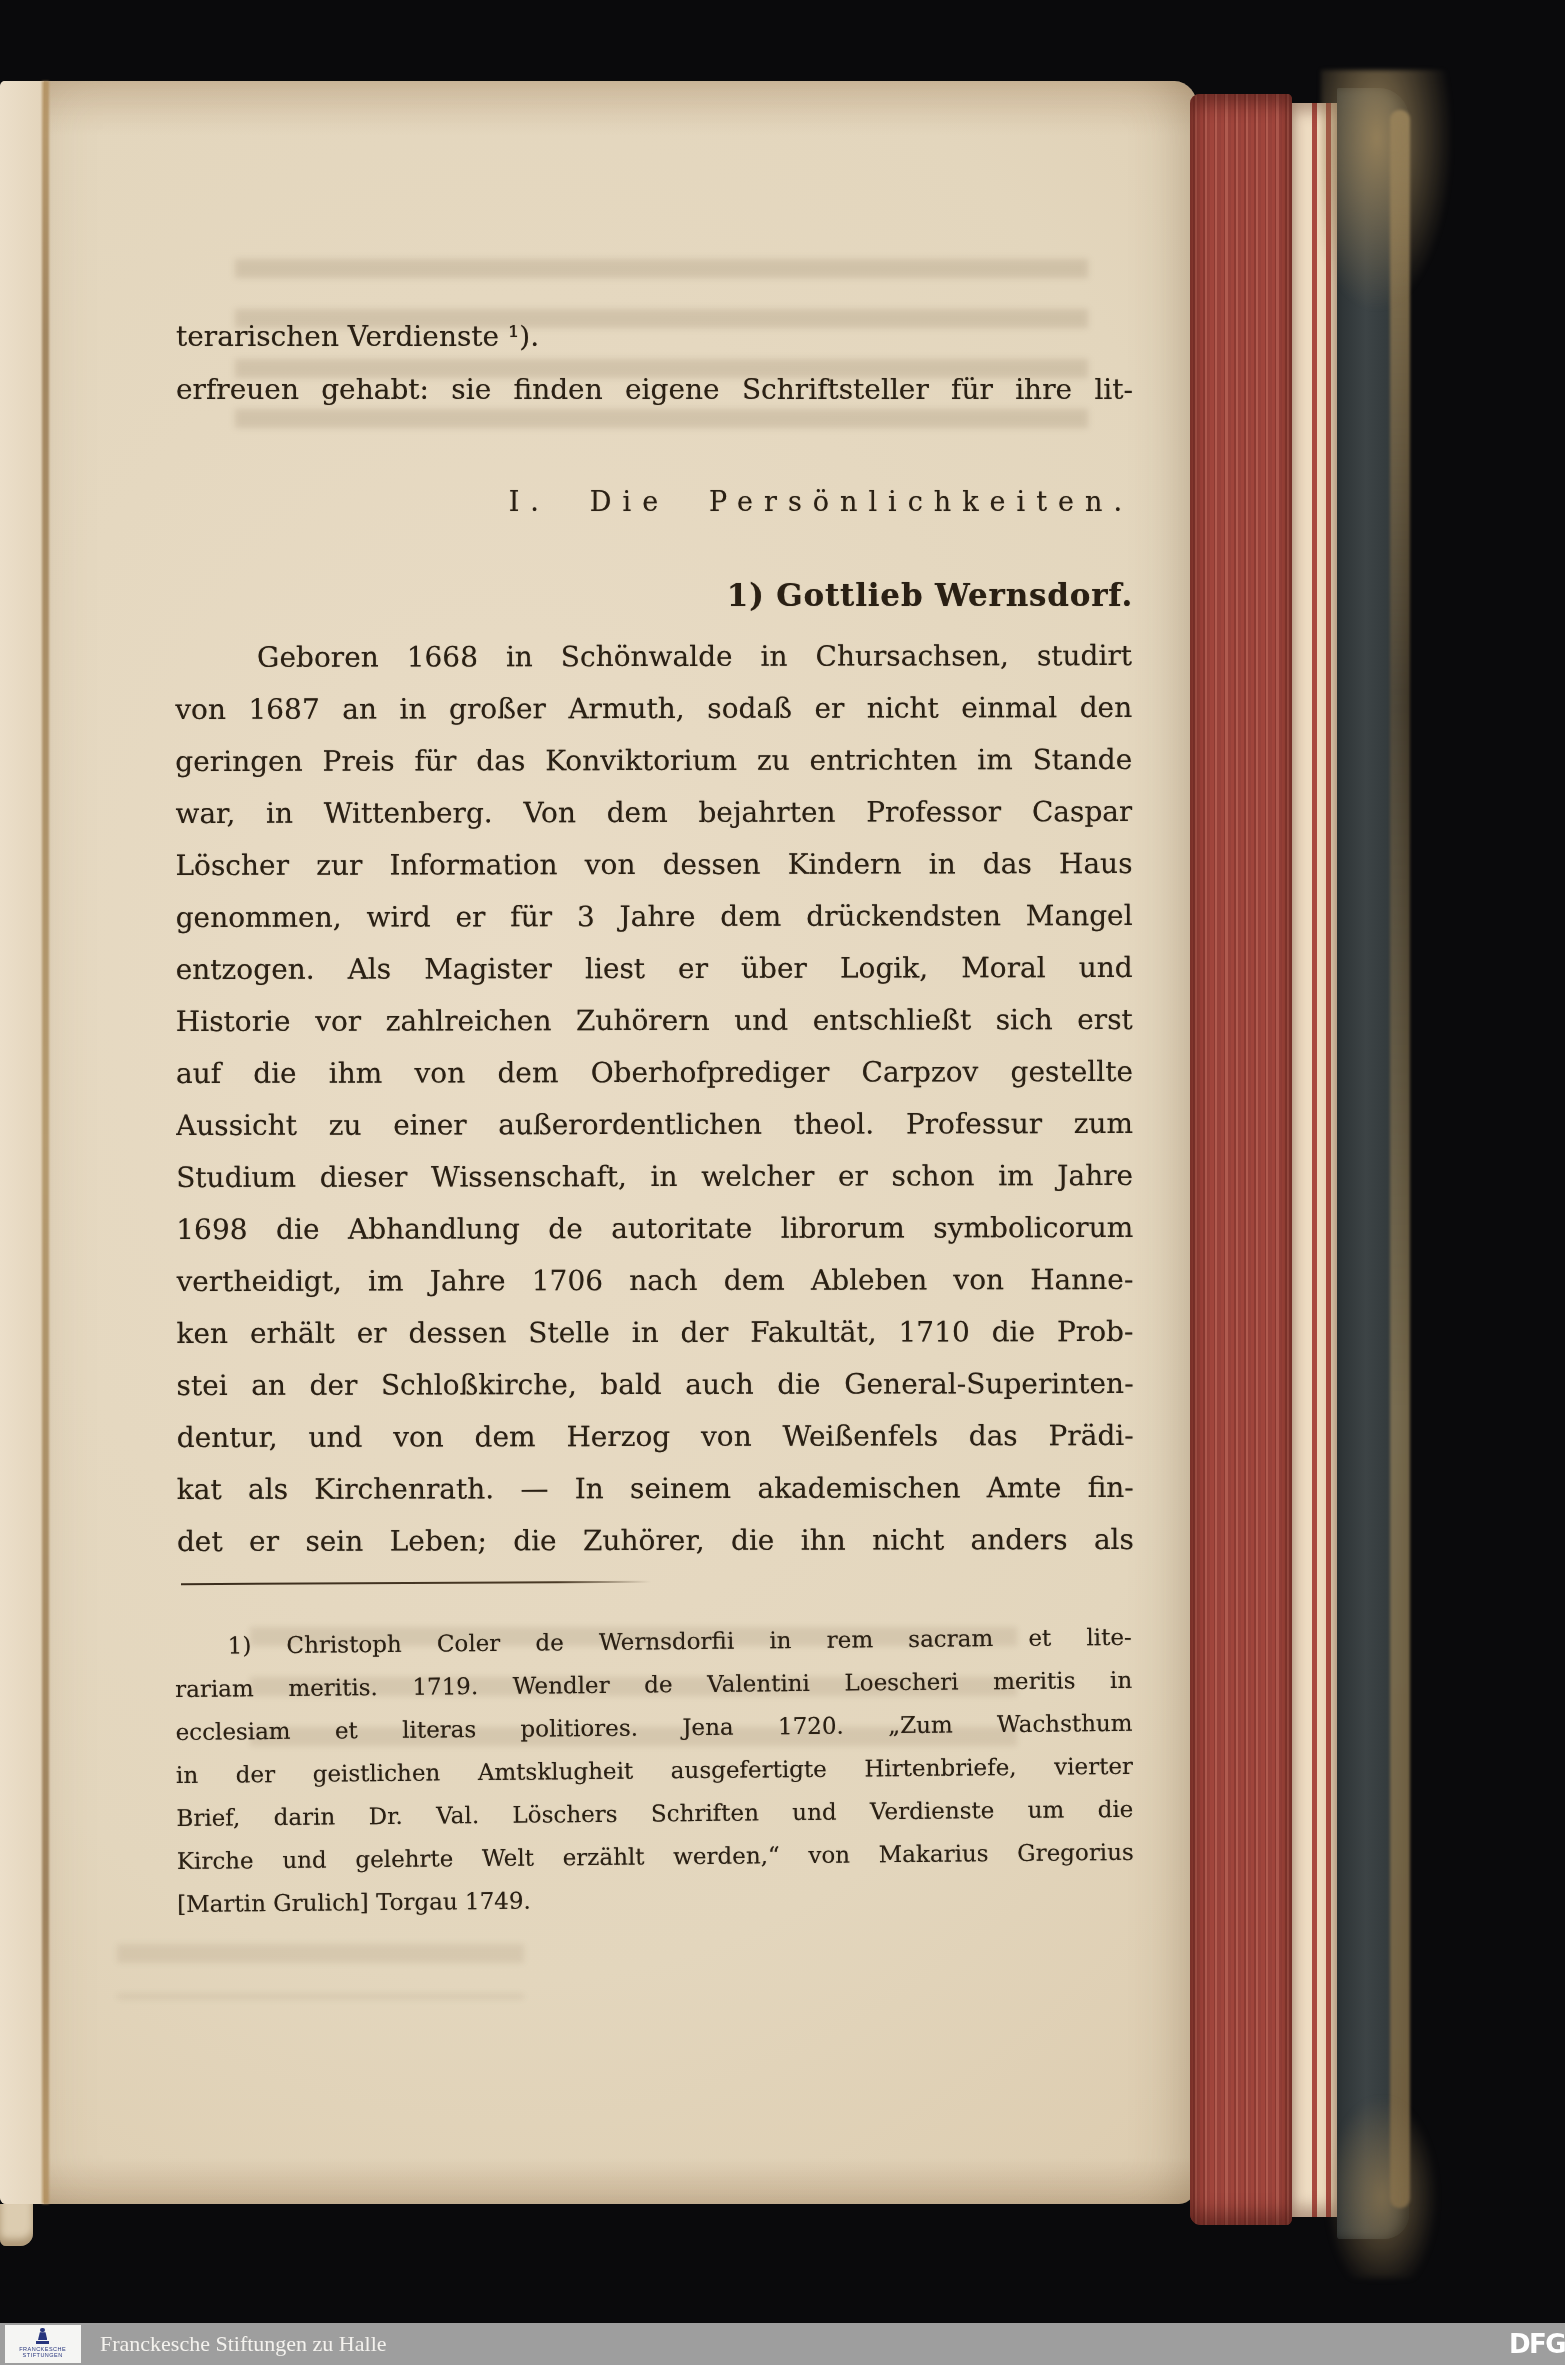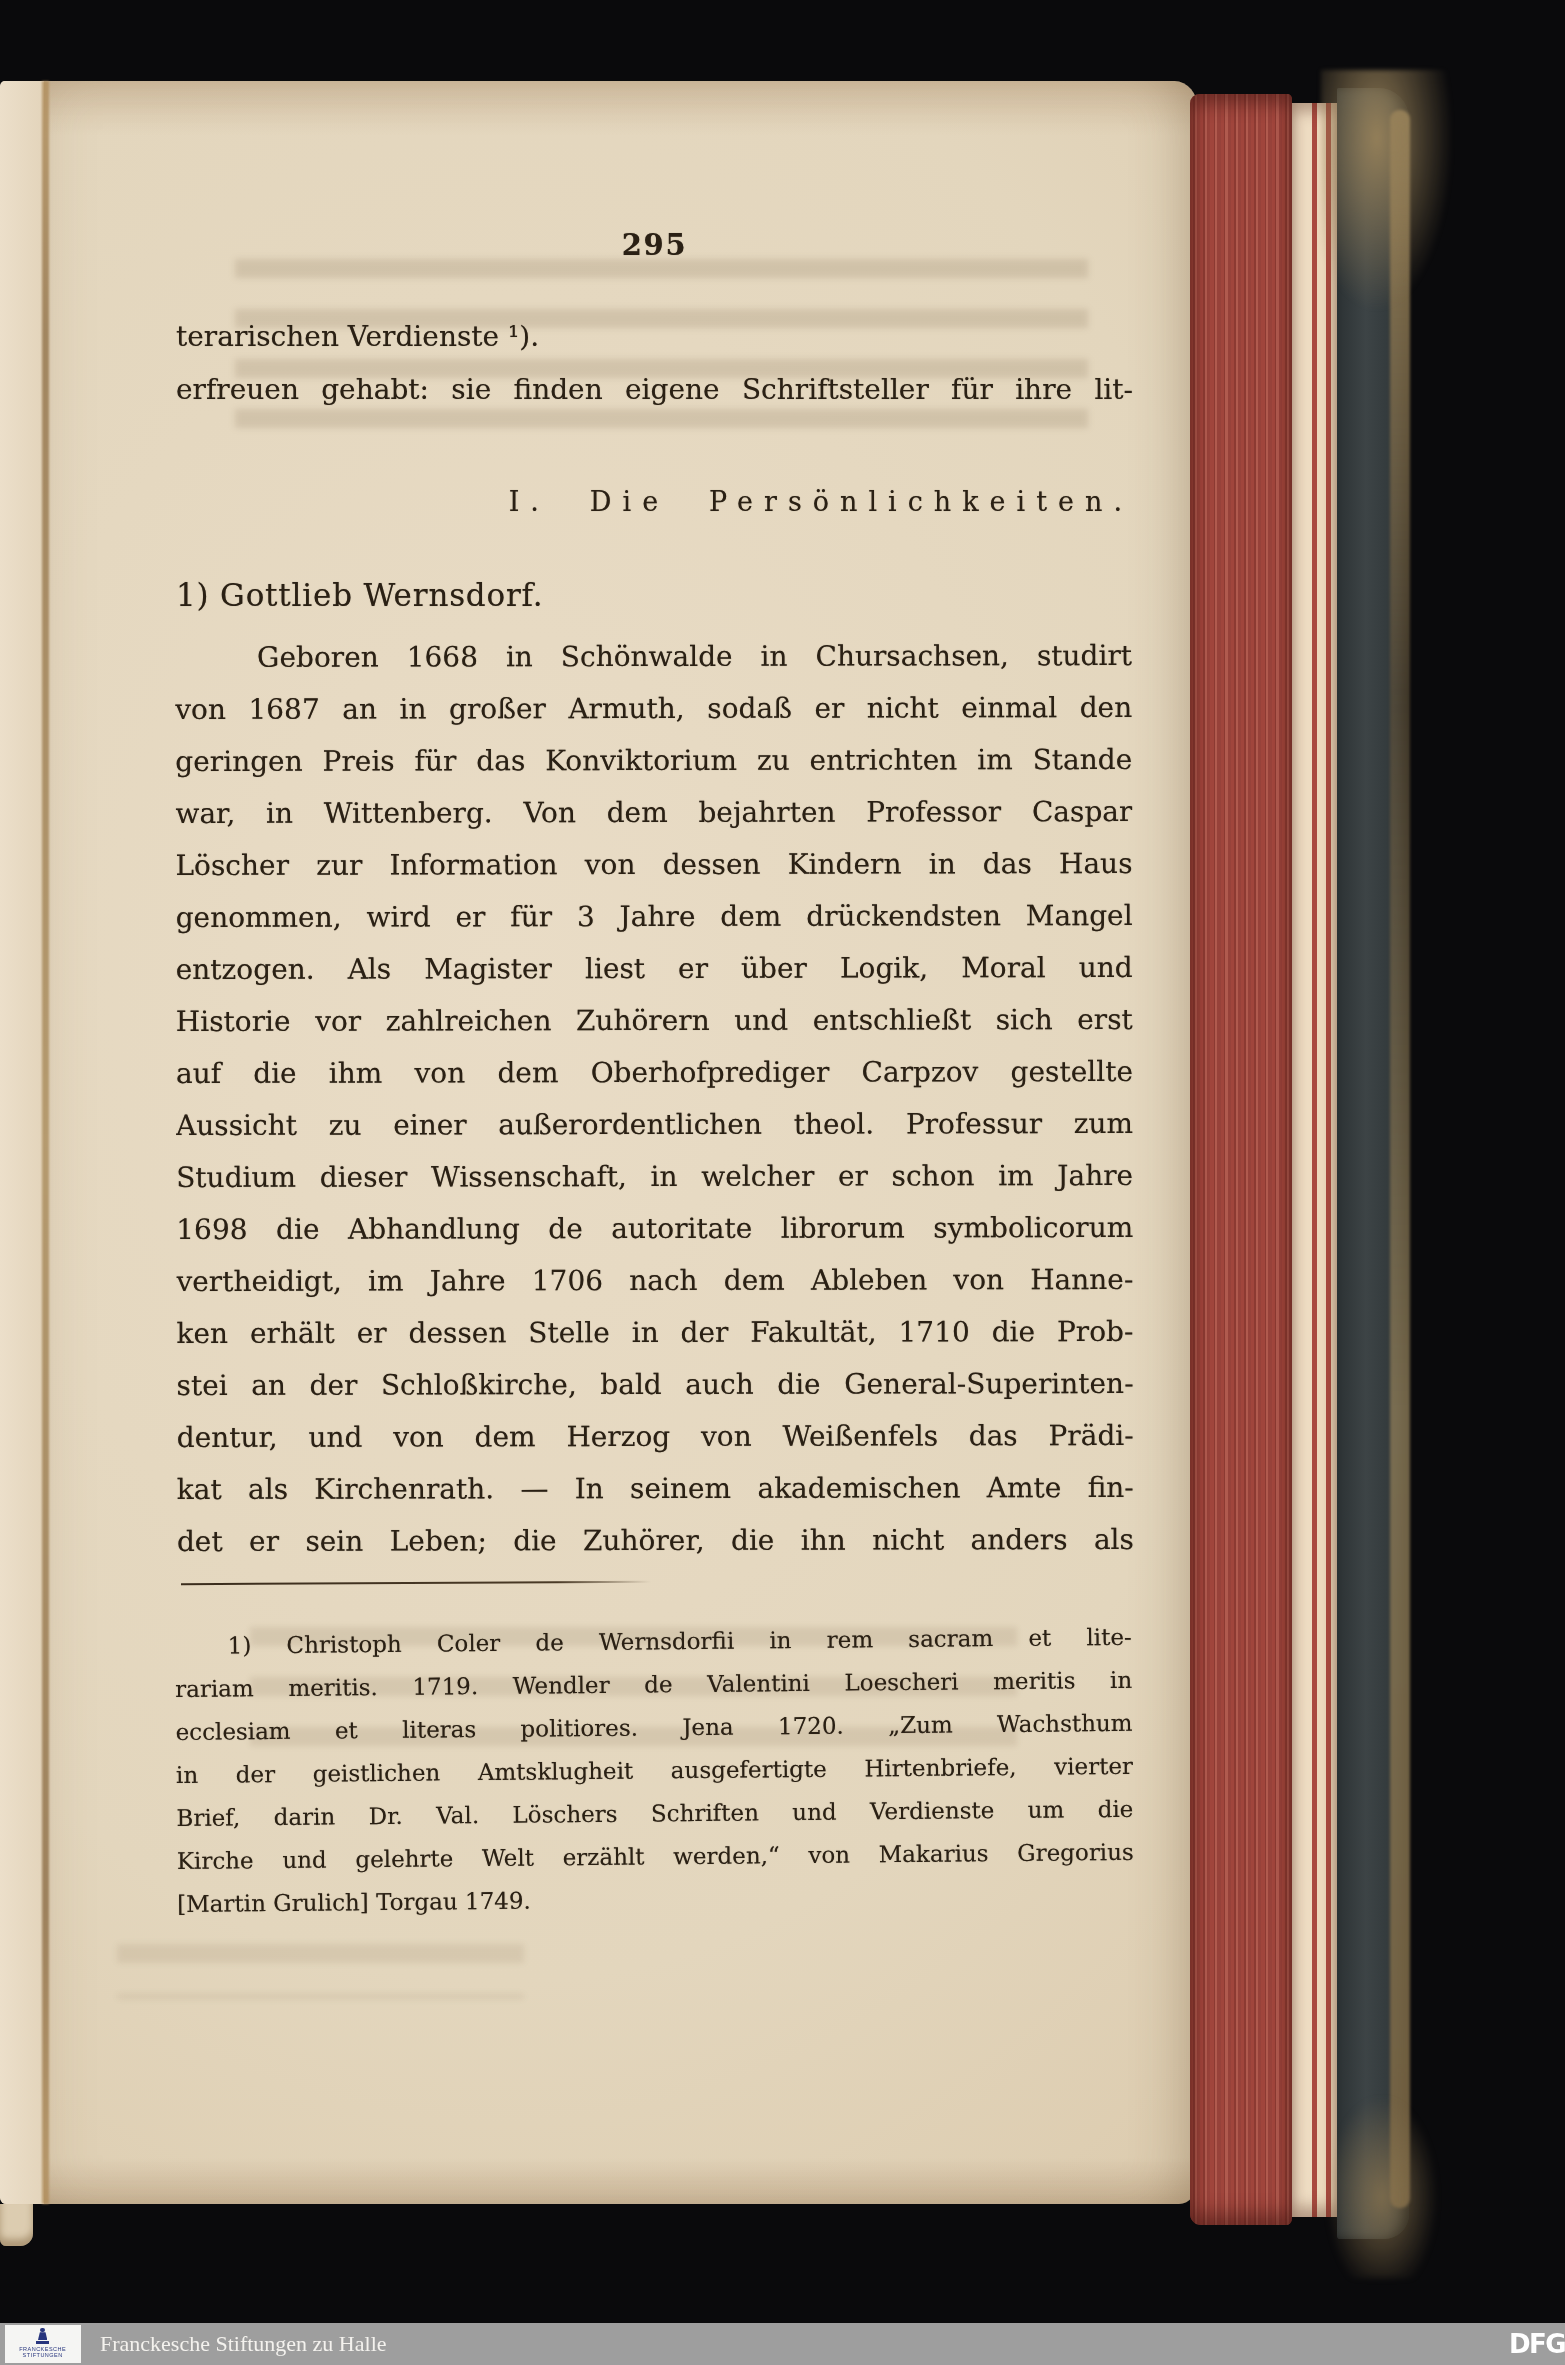--- a/index.html
+++ b/index.html
@@ -29,22 +29,22 @@
   .ghost.g3{left:117px;top:1863px;width:407px;height:55px;opacity:.7;}
 
   
   .text-block{position:absolute;left:176px;top:0;width:957px;height:100%;color:#2a2014;
         text-shadow:0 0 0.8px rgba(42,32,20,.5);}
   .page-number{position:absolute;top:147px;left:0;width:100%;text-align:center;
         font-size:29px;font-weight:bold;letter-spacing:1.6px;}
   .intro{position:absolute;top:229px;left:0;width:100%;}
   .section-heading{position:absolute;top:405px;left:0;width:100%;text-align:right;
         font-size:27px;letter-spacing:11px;word-spacing:20.4px;}
-  .sub-heading{position:absolute;top:496px;left:0;width:100%;text-align:left;
-        font-size:31px;font-weight:normal;letter-spacing:0.8px;}
+  .sub-heading{position:absolute;top:496px;left:0;width:100%;text-align:right;
+        font-size:31px;font-weight:bold;letter-spacing:0.8px;}
   .body-lines{position:absolute;top:550px;left:0;width:100%;transform:rotate(-0.12deg);}
   .bline{height:52px;line-height:52px;font-size:28px;overflow:hidden;
         text-align:justify;text-align-last:justify;}
   .bline.indent{padding-left:82px;}
   .iline{height:53px;line-height:53px;font-size:28px;overflow:hidden;
         text-align:justify;text-align-last:justify;}
   .iline.short{text-align:left;text-align-last:left;}
   .footnote-rule{position:absolute;top:1501px;left:4.7px;width:470px;height:2.3px;
         background:linear-gradient(90deg,#3a2c1c,#4a3a26 80%,rgba(74,58,38,0));transform:rotate(-0.3deg);}
   .footnote{position:absolute;top:1544px;left:0;width:100%;transform:rotate(-0.55deg);
@@ -102,21 +102,20 @@
 
   <div class="page">
     <div class="gutter-strip"></div>
     <div class="gutter-crease"></div>
 
     <div class="ghost g1"></div>
     <div class="ghost g2"></div>
     <div class="ghost g3"></div>
 
     <div class="text-block">
-      <div class="page-number">295</div>
 
       <div class="intro">
         <div class="iline short">terarischen Verdienste ¹).</div>
         <div class="iline">erfreuen gehabt: sie finden eigene Schriftsteller für ihre lit-</div>
       </div>
 
       <div class="section-heading">I. Die Persönlichkeiten.</div>
       <div class="sub-heading">1) Gottlieb Wernsdorf.</div>
 
       <div class="body-lines">

